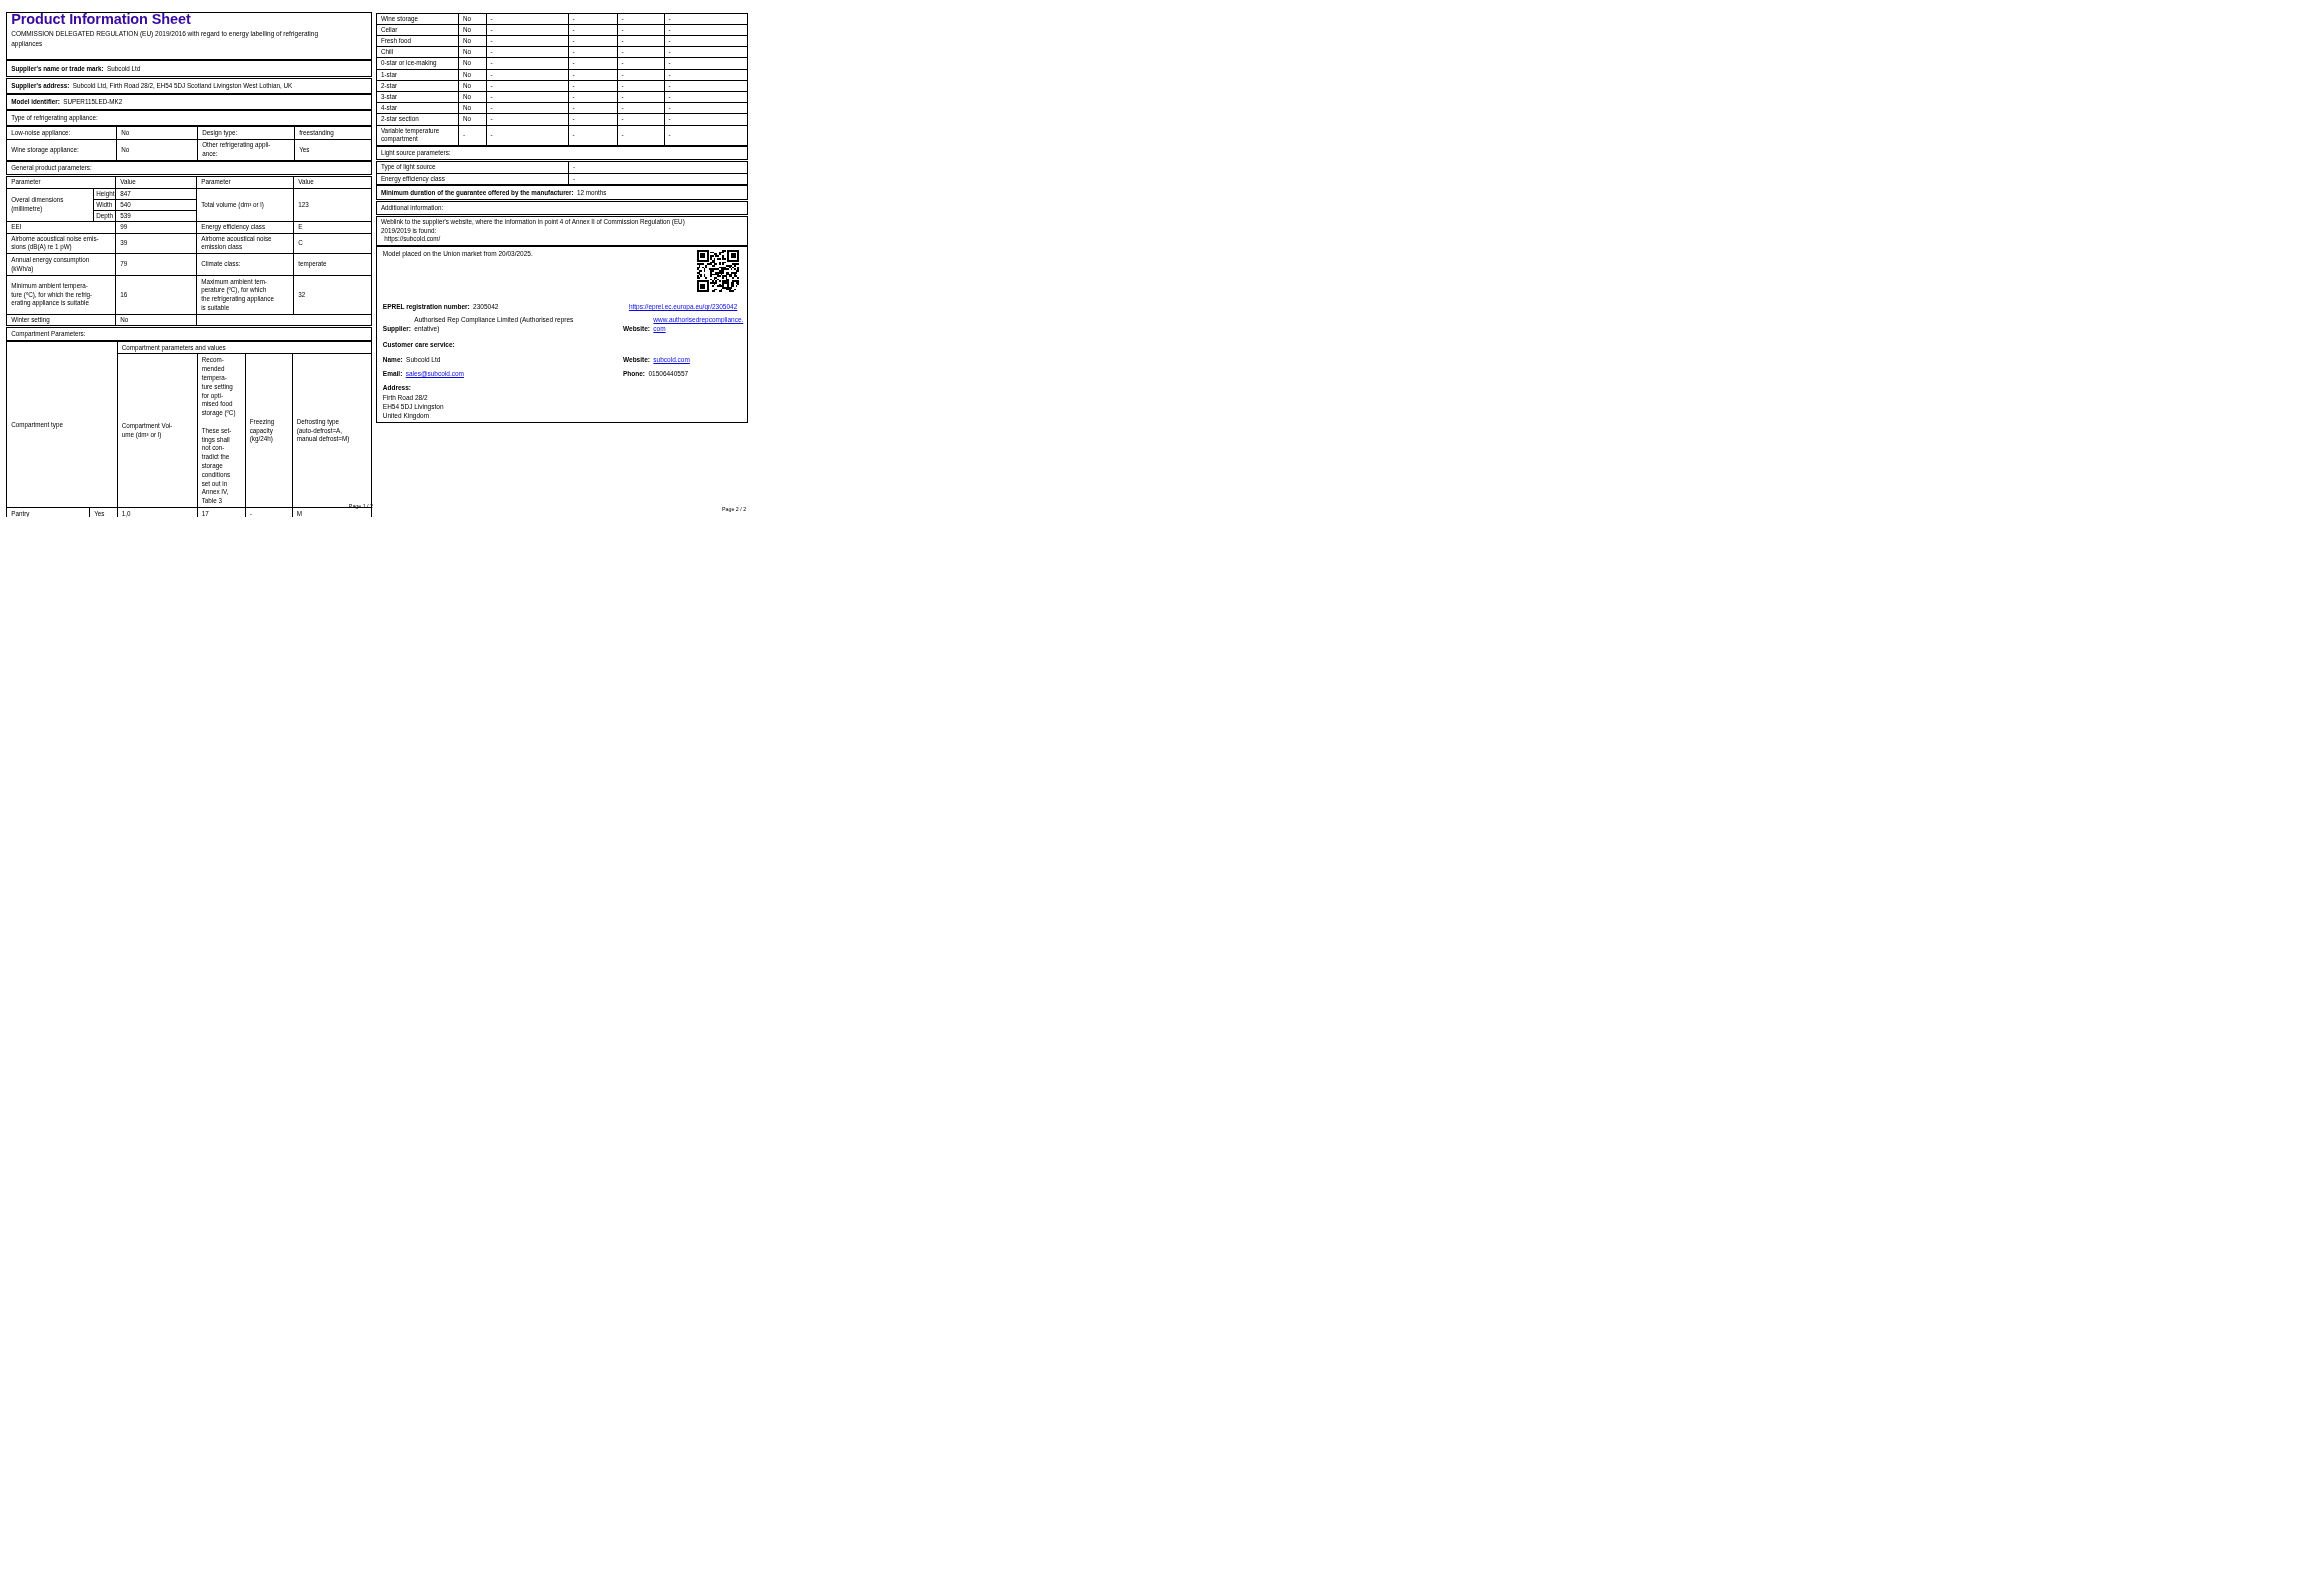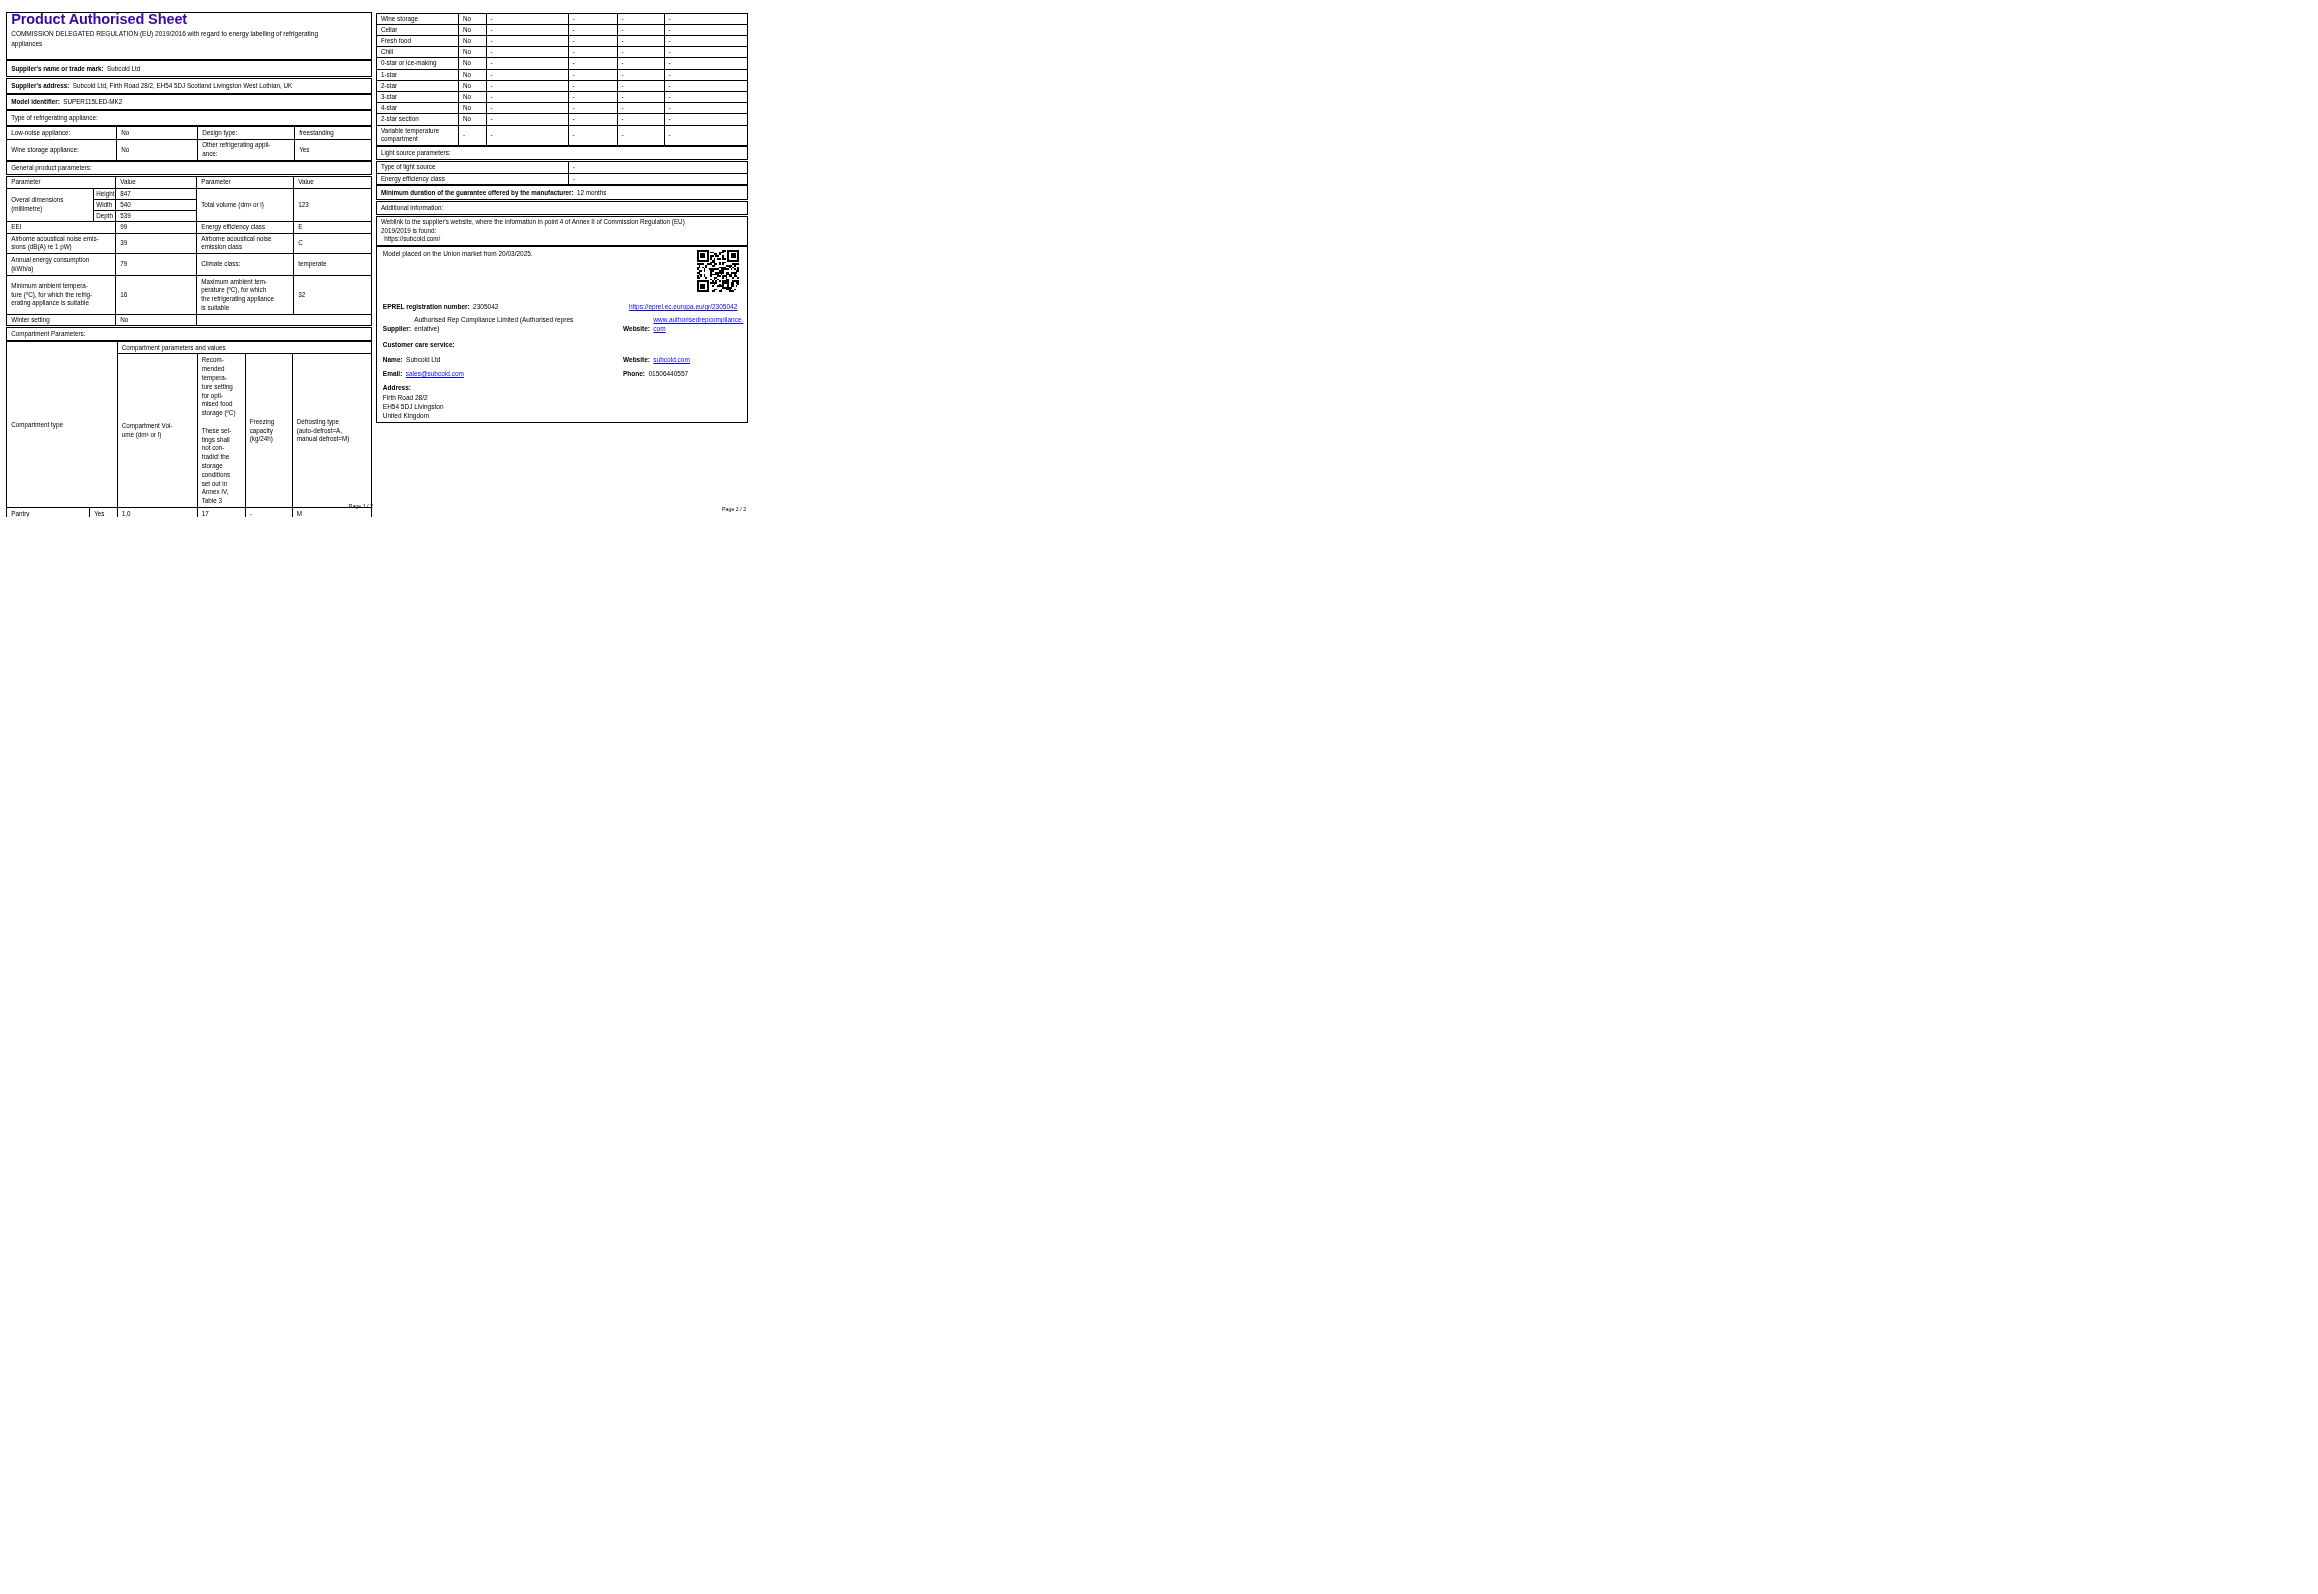--- a/index.html
+++ b/index.html
@@ -33,21 +33,21 @@
 </style>
 </head>
 <body>
 
 <div id="p1" class="page">
 
   <table class="t">
     <tbody>
         <tr>
           <td class="titlecell vtop" style="height:43px">
-      <div class="title">Product Authorised Sheet</div>
+      <div class="title">Product Information Sheet</div>
       <div class="reg"><span class="pl">COMMISSION DELEGATED REGULATION (EU) 2019/2016 with regard to energy labelling of refrigerating
 appliances</span></div>
     </td>
         </tr>
   </tbody>
     </table>
 
   <table class="t">
     <tbody>
         <tr>

